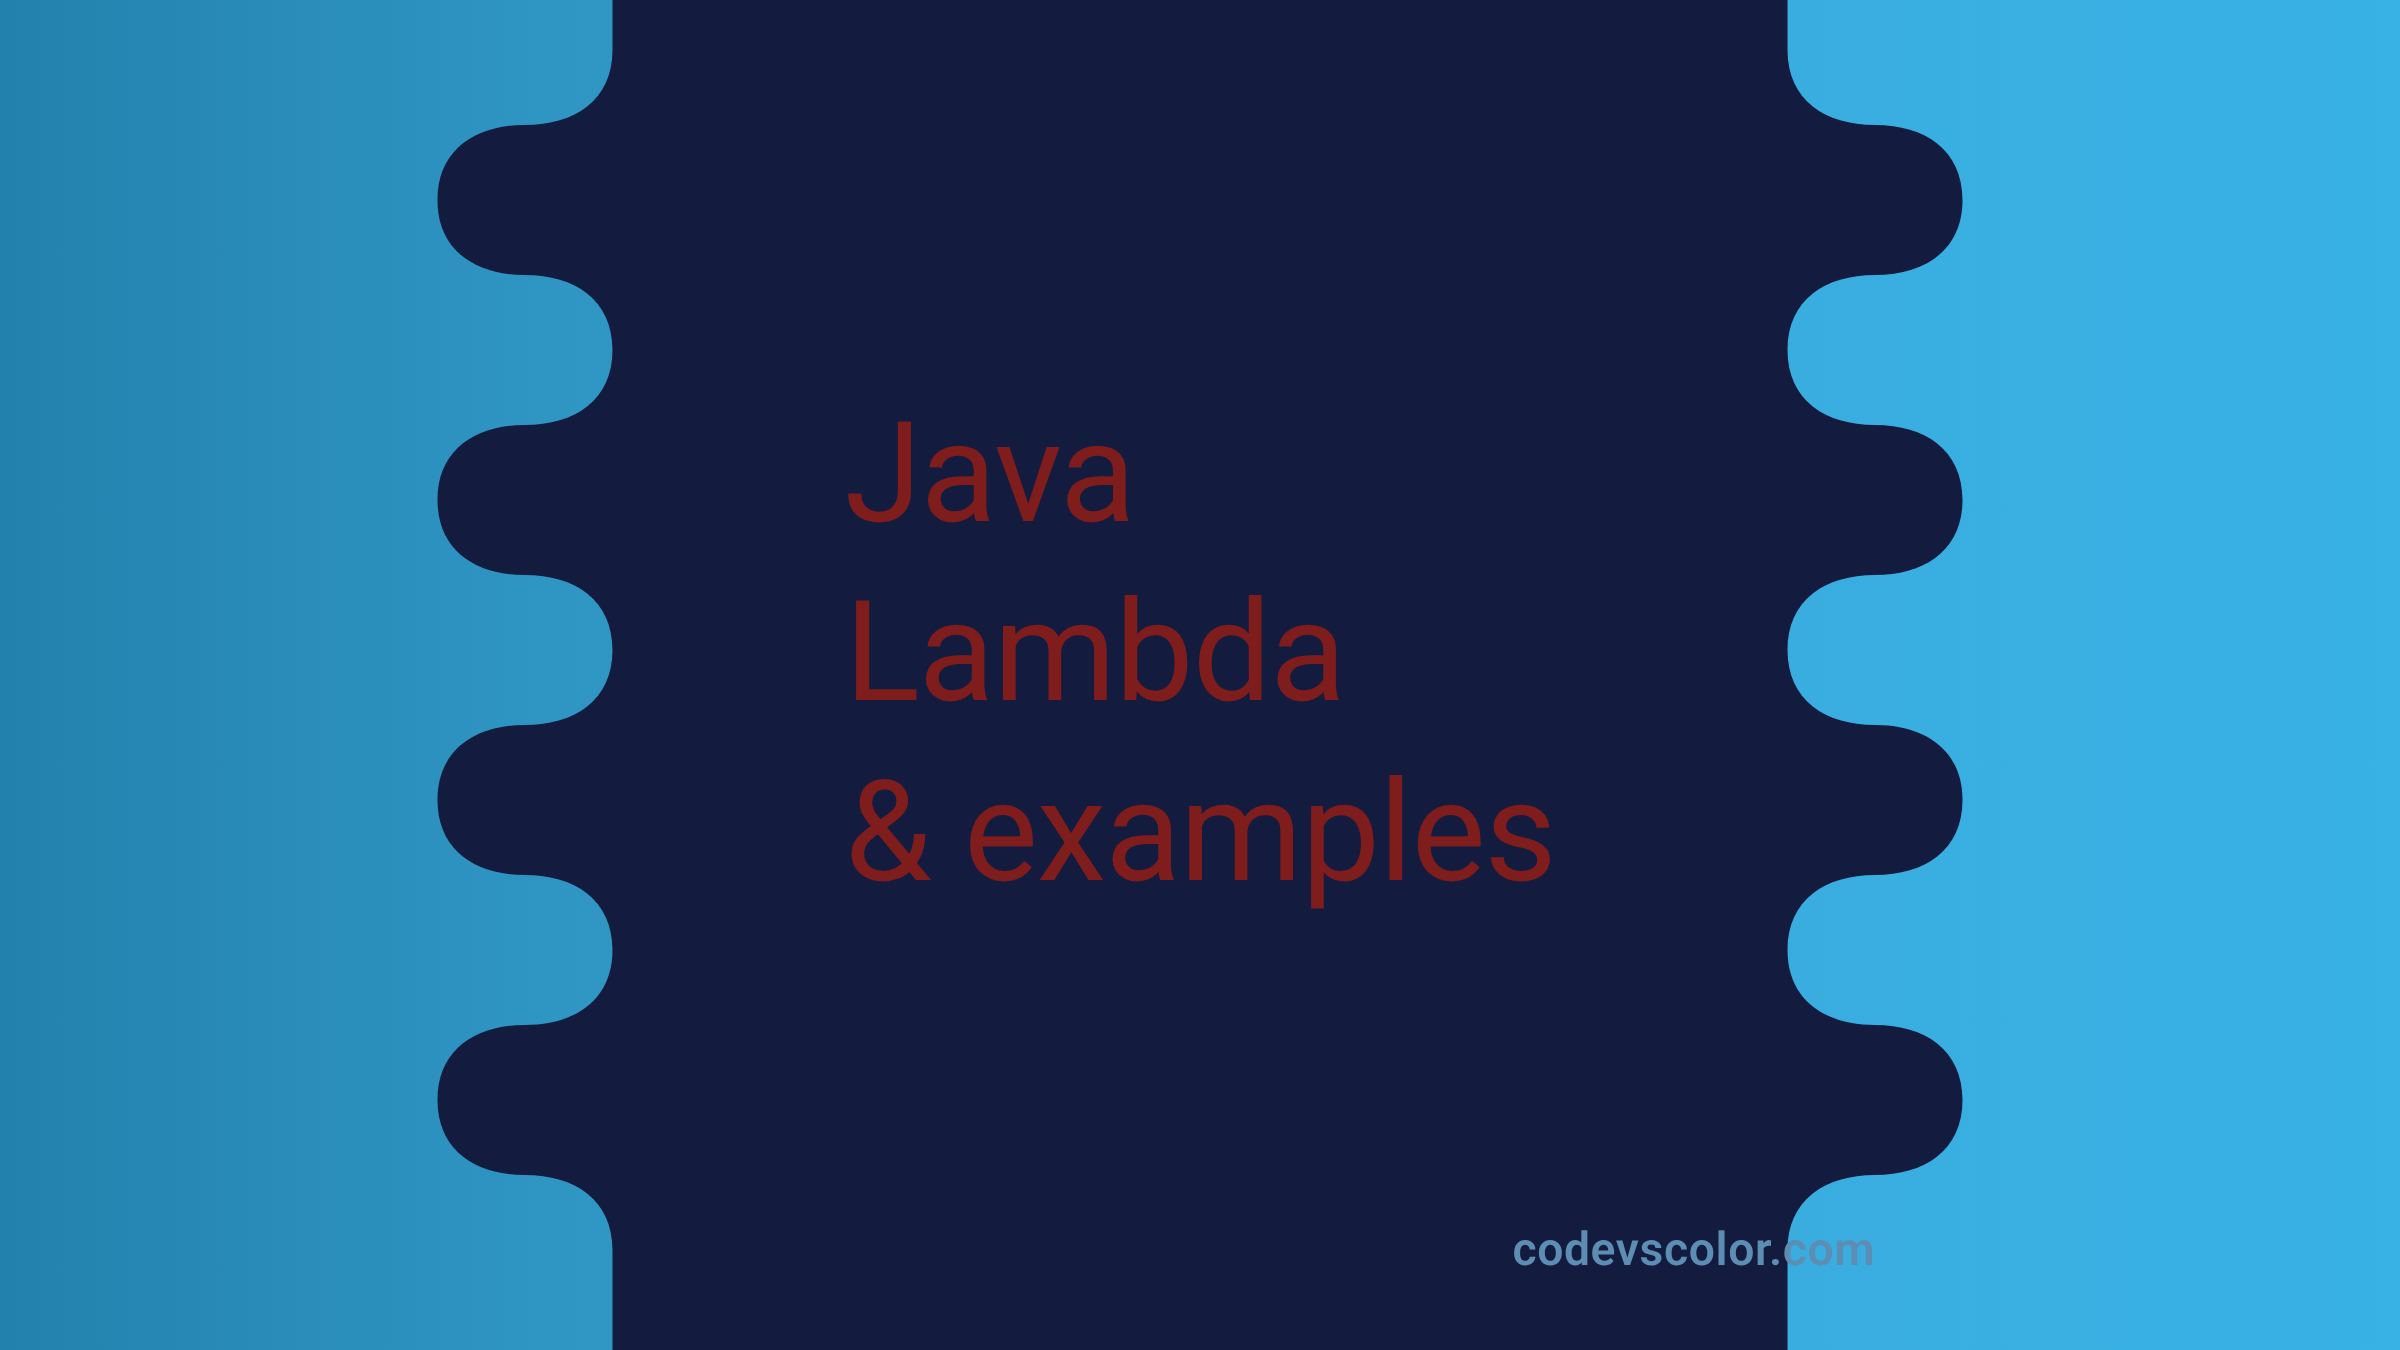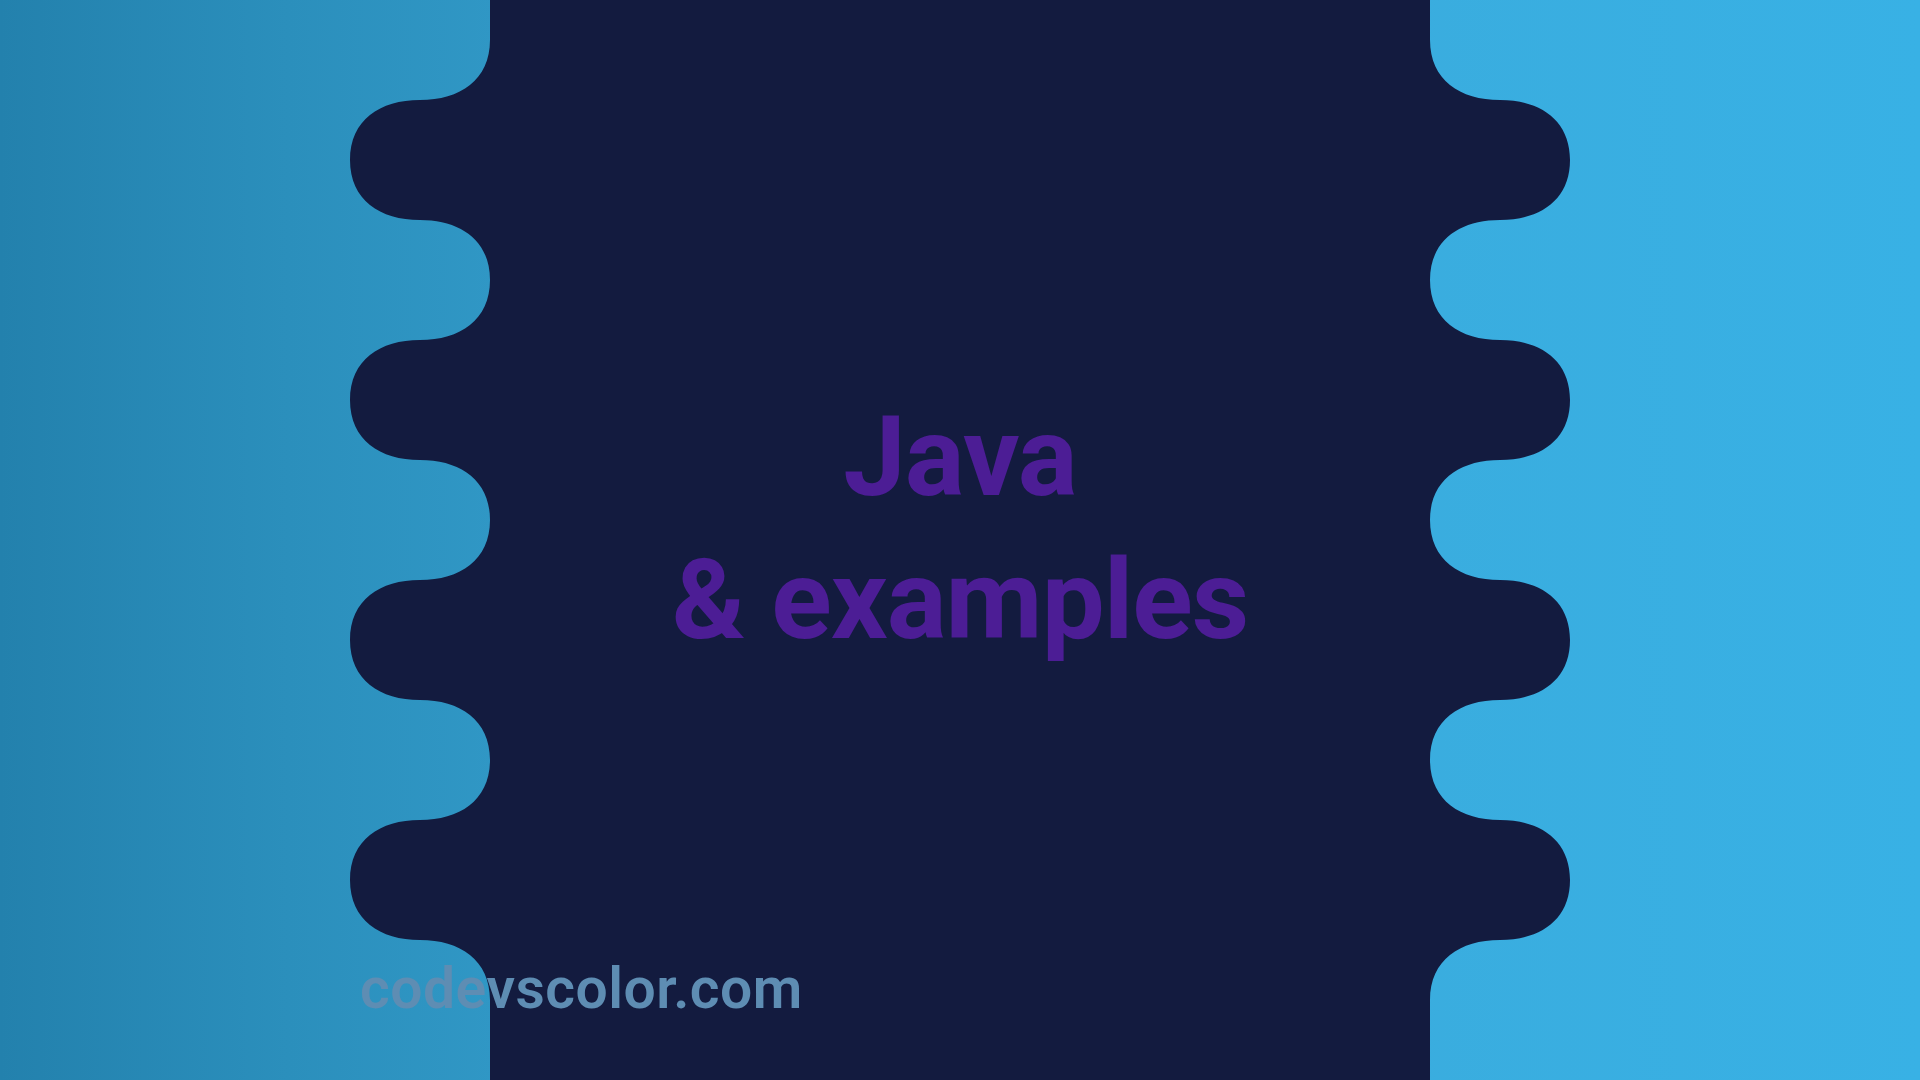--- a/index.html
+++ b/index.html
@@ -32,40 +32,40 @@
     }
     .blob svg {
       width: 100%;
       height: 100%;
     }
     .title-container {
       position: absolute;
       top: 50%;
       left: 50%;
       transform: translate(-50%, -54%);
-      text-align: center;
-      color: #4c1d95;
-      font-weight: 700;
+      text-align: left;
+      color: #7f1d1d;
+      font-weight: 400;
       font-size: 112px;
       line-height: 1.28;
       letter-spacing: -1px;
     }
     .title-line {
       display: block;
     }
     .site-label {
       position: absolute;
       bottom: 58px;
       left: 50%;
       transform: translateX(-50%);
       width: 1200px;
-      text-align: left;
+      text-align: right;
       padding-right: 60px;
       color: #5E8DB3;
-      font-size: 57px;
+      font-size: 37px;
       font-weight: 600;
       letter-spacing: 0.5px;
     }
   </style>
 </head>
 <body>
 
 <div class="background"></div>
 
 <div class="blob">
@@ -113,16 +113,17 @@
       C 1210 150 1180 130 1180 90
       L 1180 50
       C 1180 20 1160 0 1130 0
       Z
     "></path>
   </svg>
 </div>
 
 <div class="title-container">
   <span class="title-line">Java</span>
+  <span class="title-line">Lambda</span>
   <span class="title-line">&amp; examples</span>
 </div>
 
 <div class="site-label">codevscolor.com</div>
 
 </body></html>

